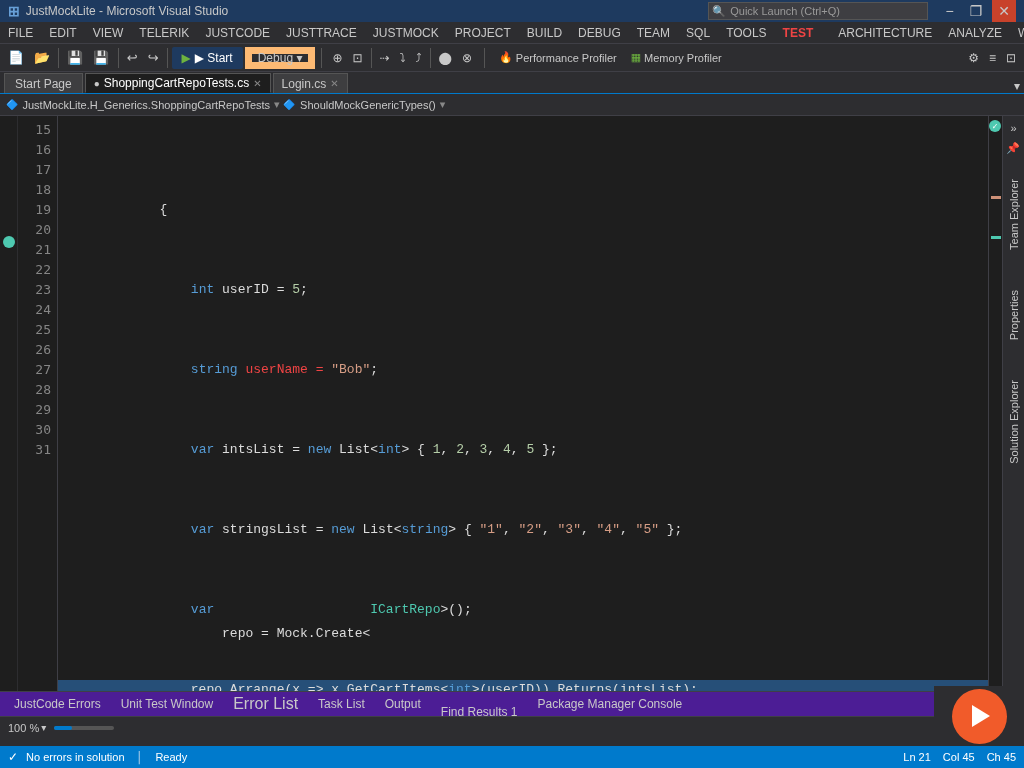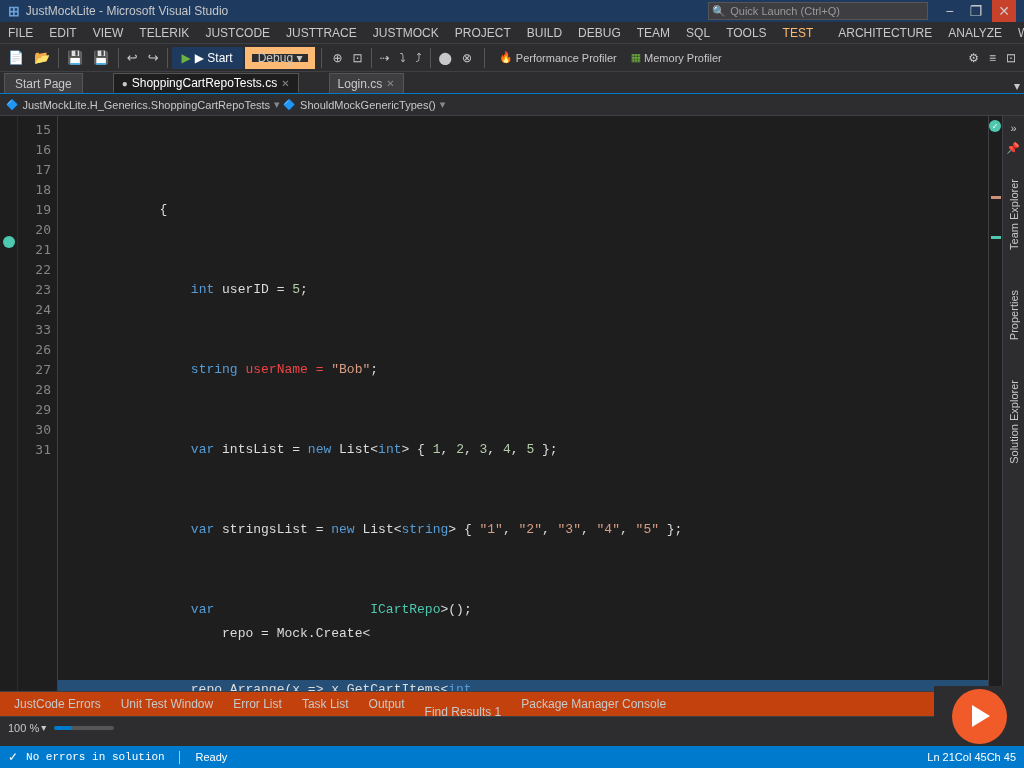--- a/index.html
+++ b/index.html
@@ -8,21 +8,21 @@
     
     #title-bar { background: #1e3a5f; height: 22px; display: flex; align-items: center; justify-content: space-between; padding: 0 8px; }
     
     
     #menu-bar { background: #2d2d30; height: 22px; display: flex; align-items: center; border-bottom: 1px solid #3f3f46; }
     
     
     #toolbar { background: #2d2d30; height: 28px; display: flex; align-items: center; padding: 0 4px; border-bottom: 1px solid #3f3f46; gap: 2px; }
     
     
-    #doc-tabs { background: #2d2d30; height: 22px; display: flex; align-items: flex-end; border-bottom: 1px solid #007acc; padding-left: 4px; gap: 28px; }
+    #doc-tabs { background: #2d2d30; height: 22px; display: flex; align-items: flex-end; border-bottom: 1px solid #007acc; padding-left: 4px; }
     
     
     #breadcrumb { background: #2d2d30; height: 22px; display: flex; align-items: center; padding: 0 4px; border-bottom: 1px solid #3f3f46; font-size: 11px; color: #c8c8c8; gap: 4px; }
     
     
     #main-area { display: flex; height: calc(768px - 22px - 22px - 28px - 22px - 22px - 25px - 30px - 22px); }
     #line-numbers { width: 45px; background: #1e1e1e; color: #858585; font-family: 'Consolas', monospace; font-size: 13px; line-height: 20px; padding: 4px 8px 4px 4px; text-align: right; border-right: 1px solid #3f3f46; user-select: none; }
     #code-content { flex: 1; font-family: 'Consolas', monospace; font-size: 13px; line-height: 20px; padding: 4px 8px; overflow-x: auto; white-space: pre; }
     
     
@@ -62,21 +62,21 @@
     <span style="color:#c8c8c8; padding:2px 8px; font-size:12px; cursor:pointer;">TELERIK</span>
     <span style="color:#c8c8c8; padding:2px 8px; font-size:12px; cursor:pointer;">JUSTCODE</span>
     <span style="color:#c8c8c8; padding:2px 8px; font-size:12px; cursor:pointer;">JUSTTRACE</span>
     <span style="color:#c8c8c8; padding:2px 8px; font-size:12px; cursor:pointer;">JUSTMOCK</span>
     <span style="color:#c8c8c8; padding:2px 8px; font-size:12px; cursor:pointer;">PROJECT</span>
     <span style="color:#c8c8c8; padding:2px 8px; font-size:12px; cursor:pointer;">BUILD</span>
     <span style="color:#c8c8c8; padding:2px 8px; font-size:12px; cursor:pointer;">DEBUG</span>
     <span style="color:#c8c8c8; padding:2px 8px; font-size:12px; cursor:pointer;">TEAM</span>
     <span style="color:#c8c8c8; padding:2px 8px; font-size:12px; cursor:pointer;">SQL</span>
     <span style="color:#c8c8c8; padding:2px 8px; font-size:12px; cursor:pointer;">TOOLS</span>
-    <span style="color:#fdba74; padding:2px 8px; font-size:12px; cursor:pointer;">TEST</span>
+    <span style="color:#ef4444; padding:2px 8px; font-size:12px; cursor:pointer;font-weight:bold;">TEST</span>
     <span style="color:#c8c8c8; padding:2px 8px; font-size:12px; cursor:pointer;margin-left:9px;">ARCHITECTURE</span>
     <span style="color:#c8c8c8; padding:2px 8px; font-size:12px; cursor:pointer;">ANALYZE</span>
     <span style="color:#c8c8c8; padding:2px 8px; font-size:12px; cursor:pointer;">WINDOW</span>
 
   </div>
 
   <div id="toolbar" style="background:#2d2d30; height:28px; display:flex; align-items:center; padding:0 4px; border-bottom:1px solid #3f3f46; gap:2px;">
 
     <span style="color:#c8c8c8; padding:2px 4px; cursor:pointer; font-size:13px;">📄</span>
     <span style="color:#c8c8c8; padding:2px 4px; cursor:pointer; font-size:13px;">📂</span>
@@ -162,21 +162,21 @@
       <div>15</div>
       <div>16</div>
       <div>17</div>
       <div>18</div>
       <div>19</div>
       <div>20</div>
       <div>21</div>
       <div>22</div>
       <div>23</div>
       <div>24</div>
-      <div>33</div>
+      <div>25</div>
       <div>26</div>
       <div>27</div>
       <div>28</div>
       <div>29</div>
       <div>30</div>
       <div>31</div>
     </div>
 
     <div id="code-content" style="flex:1; font-family:'Consolas','Courier New',monospace; font-size:13px; line-height:20px; padding:4px 0; overflow:auto; background:#1e1e1e; cursor:text;">
       
@@ -199,21 +199,21 @@
       
       <div style="height:20px; display:flex; align-items:center; padding:0 8px; white-space:pre;">
         <span style="color:#dcdcdc;">                </span><span style="color:#569cd6;">var</span><span style="color:#dcdcdc;"> stringsList = </span><span style="color:#569cd6;">new</span><span style="color:#dcdcdc;"> List&lt;</span><span style="color:#569cd6;">string</span><span style="color:#dcdcdc;">&gt; { </span><span style="color:#d69d85;">"1"</span><span style="color:#dcdcdc;">, </span><span style="color:#d69d85;">"2"</span><span style="color:#dcdcdc;">, </span><span style="color:#d69d85;">"3"</span><span style="color:#dcdcdc;">, </span><span style="color:#d69d85;">"4"</span><span style="color:#dcdcdc;">, </span><span style="color:#d69d85;">"5"</span><span style="color:#dcdcdc;"> };</span>
       </div>
       
       <div style="height:20px; display:flex; align-items:center; padding:0 8px; white-space:pre;">
         <span style="color:#dcdcdc;">                </span><span style="color:#569cd6;">var</span><span style="color:#dcdcdc;margin-top:48px;"> repo = Mock.Create&lt;</span><span style="color:#4ec9b0;">ICartRepo</span><span style="color:#dcdcdc;">&gt;();</span>
       </div>
       
       <div style="height:20px; display:flex; align-items:flex-start; padding:0 8px; white-space:pre; background:#264f78;">
-        <span style="color:#dcdcdc;">                repo.Arrange(x =&gt; x.GetCartItems&lt;</span><span style="color:#569cd6;">int</span>
+        <span style="color:#dcdcdc;">                repo.Arrange(x =&gt; x.GetCartItems&lt;</span><span style="color:#569cd6;">int</span><span style="color:#dcdcdc;">&gt;(userID)).Returns(intsList);</span>
       </div>
       
       
       
       
       
       
       
       
       
@@ -240,24 +240,24 @@
 
     <div style="width:22px; background:#2d2d30; display:flex; flex-direction:column; align-items:center; border-left:1px solid #3f3f46; padding-top:4px; gap:4px;">
       <div style="color:#c8c8c8; font-size:11px; cursor:pointer; padding:2px;">»</div>
       <div style="color:#c8c8c8; font-size:11px; cursor:pointer; padding:2px;">📌</div>
       <div style="writing-mode:vertical-rl; transform:rotate(180deg); color:#c8c8c8; font-size:11px; cursor:pointer; padding:8px 2px; margin-top:10px;">Team Explorer</div>
       <div style="writing-mode:vertical-rl; transform:rotate(180deg); color:#c8c8c8; font-size:11px; cursor:pointer; padding:8px 2px; margin-top:20px;">Properties</div>
       <div style="writing-mode:vertical-rl; transform:rotate(180deg); color:#c8c8c8; font-size:11px; cursor:pointer; padding:8px 2px; margin-top:20px;">Solution Explorer</div>
     </div>
   </div>
 
-  <div id="bottom-tabs" style="background:#c2410c; height:25px; display:flex; align-items:center; border-top:1px solid #3f3f46; padding-left:4px;">
+  <div id="bottom-tabs" style="background:#4c1d95; height:25px; display:flex; align-items:center; border-top:1px solid #3f3f46; padding-left:4px;">
     <span style="color:#c8c8c8; padding:2px 10px; font-size:12px; cursor:pointer;">JustCode Errors</span>
     <span style="color:#c8c8c8; padding:2px 10px; font-size:12px; cursor:pointer;">Unit Test Window</span>
-    <span style="color:#c8c8c8; padding:2px 10px; font-size:12px; cursor:pointer;">Error List</span>
+    <span style="color:#c8c8c8; padding:2px 10px; font-size:16px; cursor:pointer;">Error List</span>
     <span style="color:#c8c8c8; padding:2px 10px; font-size:12px; cursor:pointer;">Task List</span>
     <span style="color:#c8c8c8; padding:2px 10px; font-size:12px; cursor:pointer;">Output</span>
     <span style="color:#c8c8c8; padding:2px 10px; font-size:12px; cursor:pointer;margin-top:16px;">Find Results 1</span>
     <span style="color:#c8c8c8; padding:2px 10px; font-size:12px; cursor:pointer;">Package Manager Console</span>
   </div>
 
   <div id="zoom-bar" style="background:#2d2d30; height:22px; display:flex; align-items:center; padding:0 8px; border-top:1px solid #3f3f46;">
     <span style="color:#c8c8c8; font-size:11px; cursor:pointer;">100 %</span>
     <span style="color:#c8c8c8; font-size:10px; cursor:pointer; margin-left:2px;">▾</span>
     <div style="width:60px; height:4px; background:#555; margin:0 8px; border-radius:2px; cursor:pointer;">
@@ -267,24 +267,24 @@
 
   <div style="position:absolute; right:0; bottom:22px; width:90px; height:60px; display:flex; align-items:center; justify-content:center; background:#2d2d30; cursor:pointer;">
     <div style="width:55px; height:55px; background:#f15b2a; border-radius:50%; display:flex; align-items:center; justify-content:center;">
       <div style="width:0; height:0; border-left:18px solid #fff; border-top:11px solid transparent; border-bottom:11px solid transparent; margin-left:4px;"></div>
     </div>
   </div>
 
   <div id="status-bar" style="background:#007acc; height:22px; display:flex; align-items:center; justify-content:space-between; padding:0 8px; position:absolute; bottom:0; left:0; right:0;">
     <div style="display:flex; align-items:center; gap:8px; color:#fff; font-size:11px;">
       <span style="color:#fff; font-size:12px;">✓</span>
-      <span style="cursor:pointer;font-family:Liberation Mono, monospace;">No errors in solution</span>
+      <span style="cursor:pointer;">No errors in solution</span>
       <span style="color:#cde; margin:0 4px;">│</span>
       <span>Ready</span>
     </div>
-    <div style="display:flex; align-items:center; gap:0; color:#fff; font-size:11px;">
+    <div style="display:flex; align-items:center; gap:12px; color:#fff; font-size:11px;">
       <span>Ln 21</span>
       <span>Col 45</span>
       <span>Ch 45</span>
     </div>
   </div>
 
 </div>
 
 </body></html>

